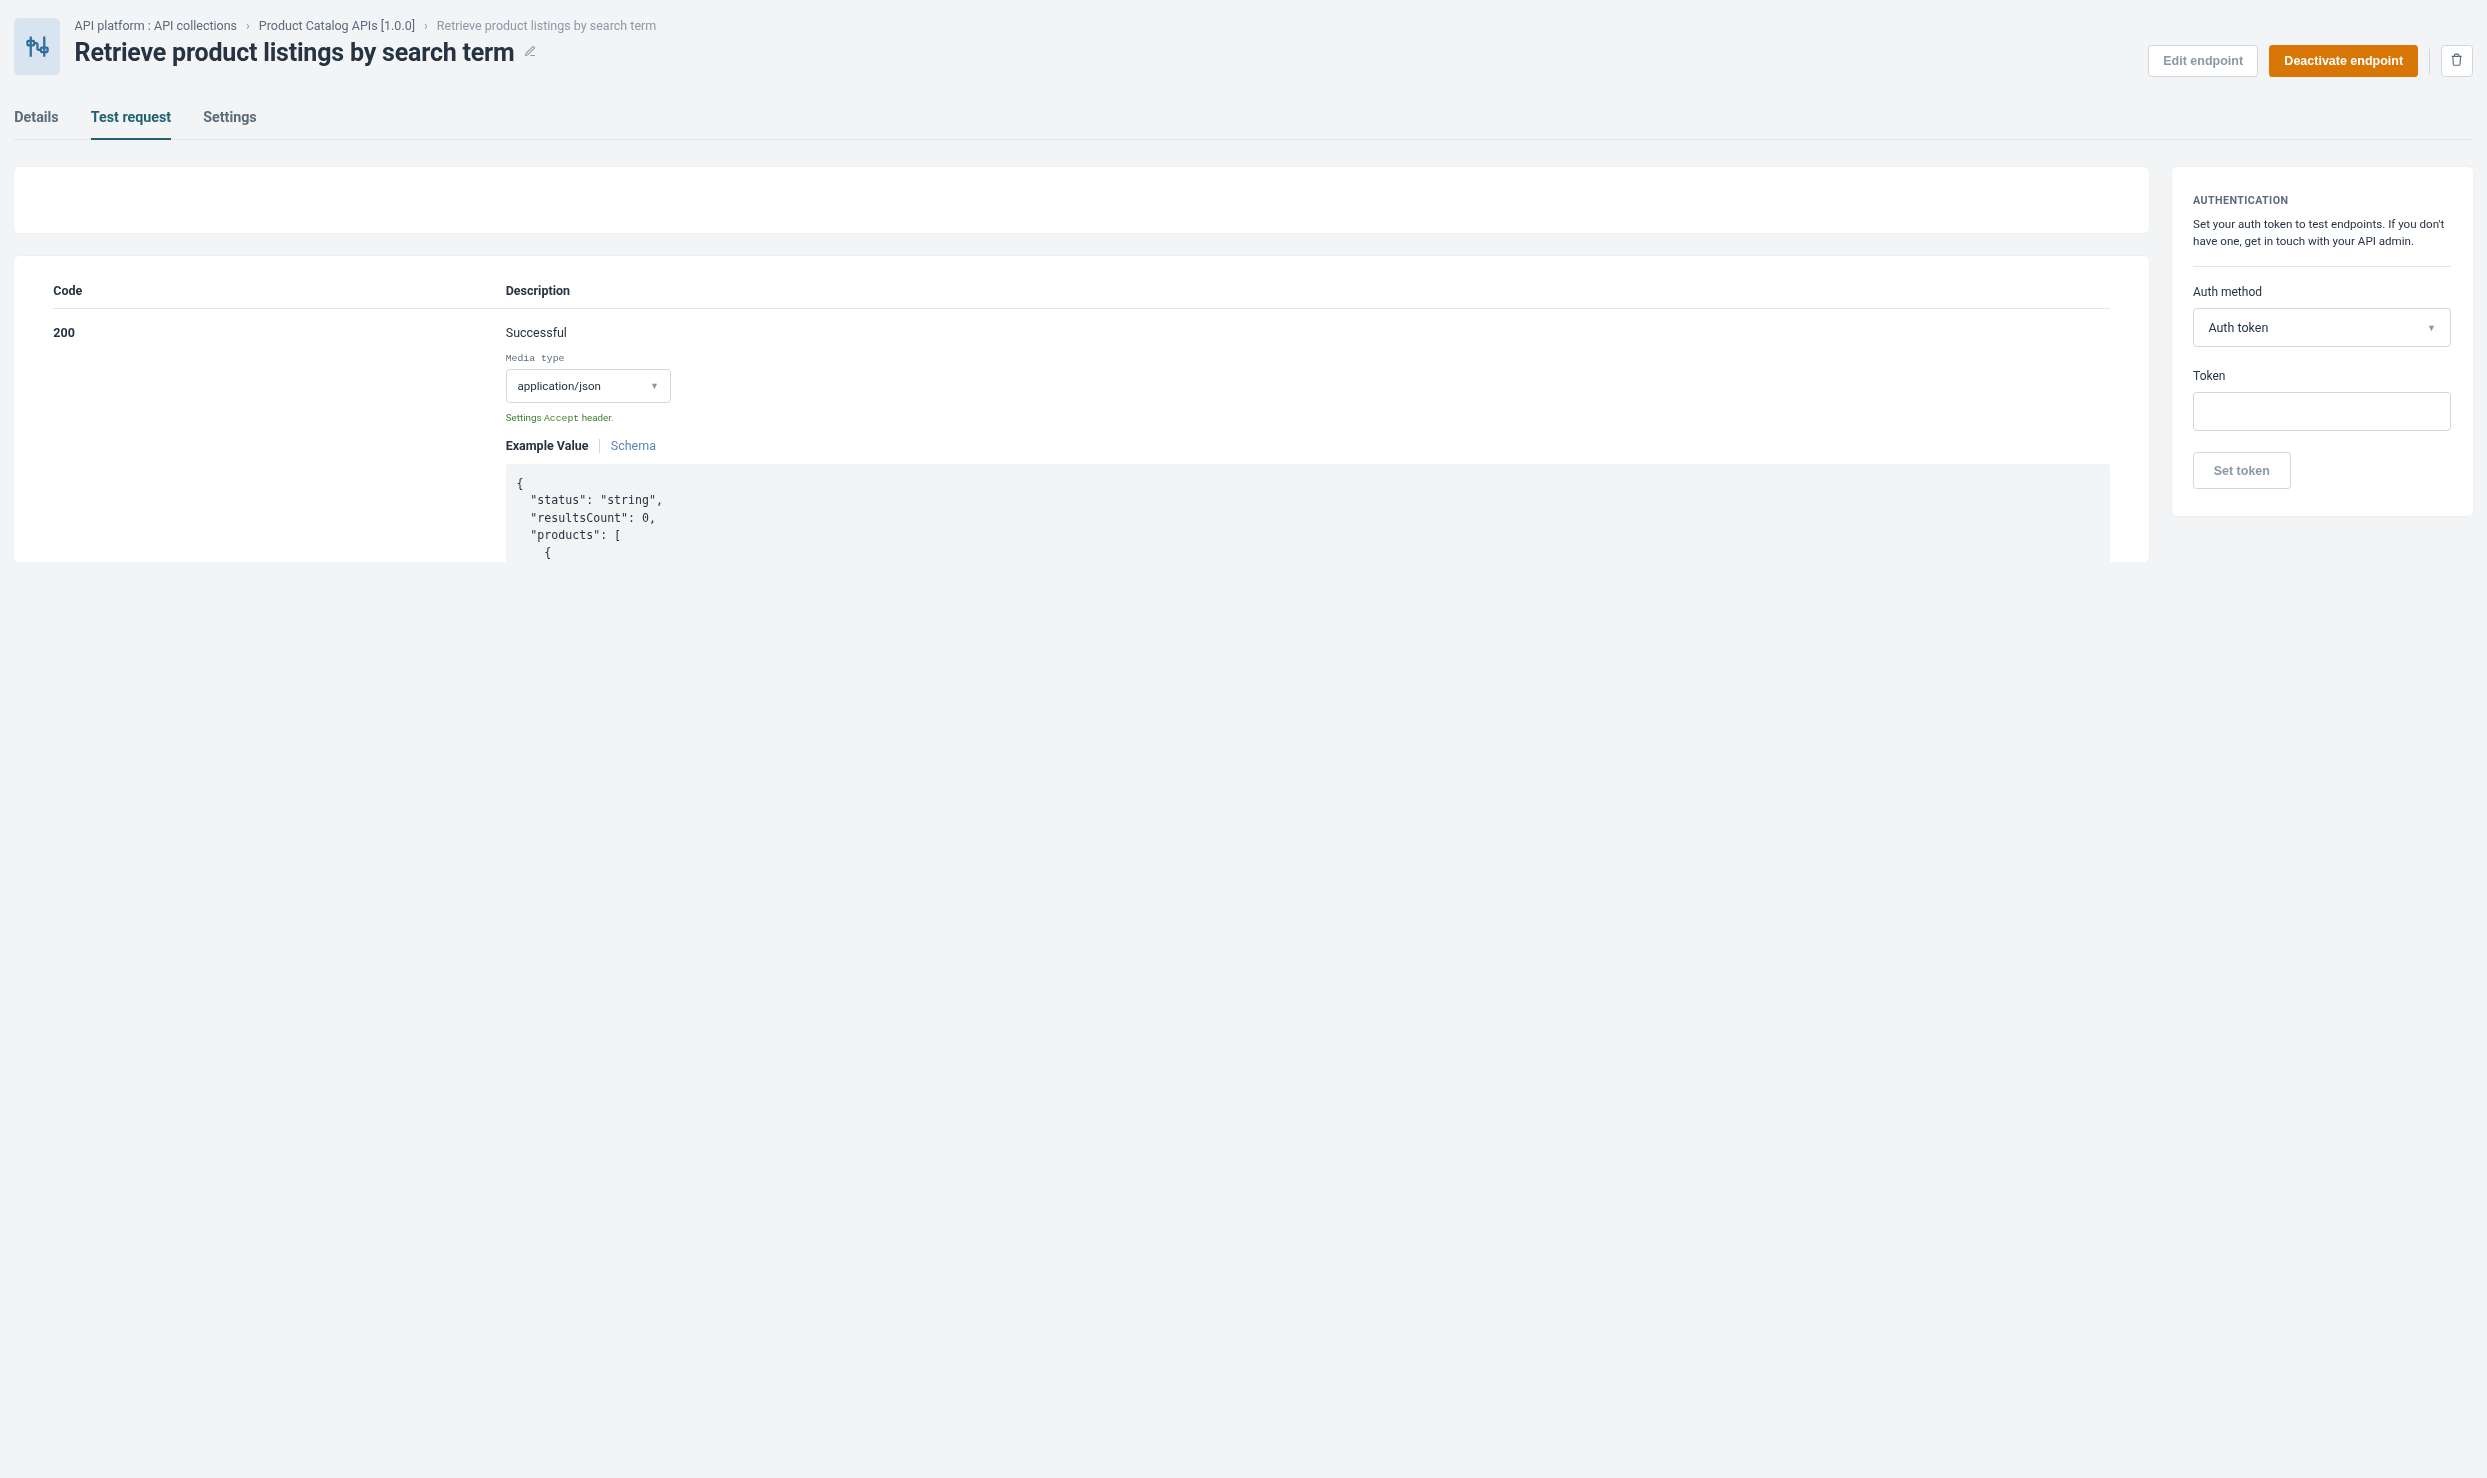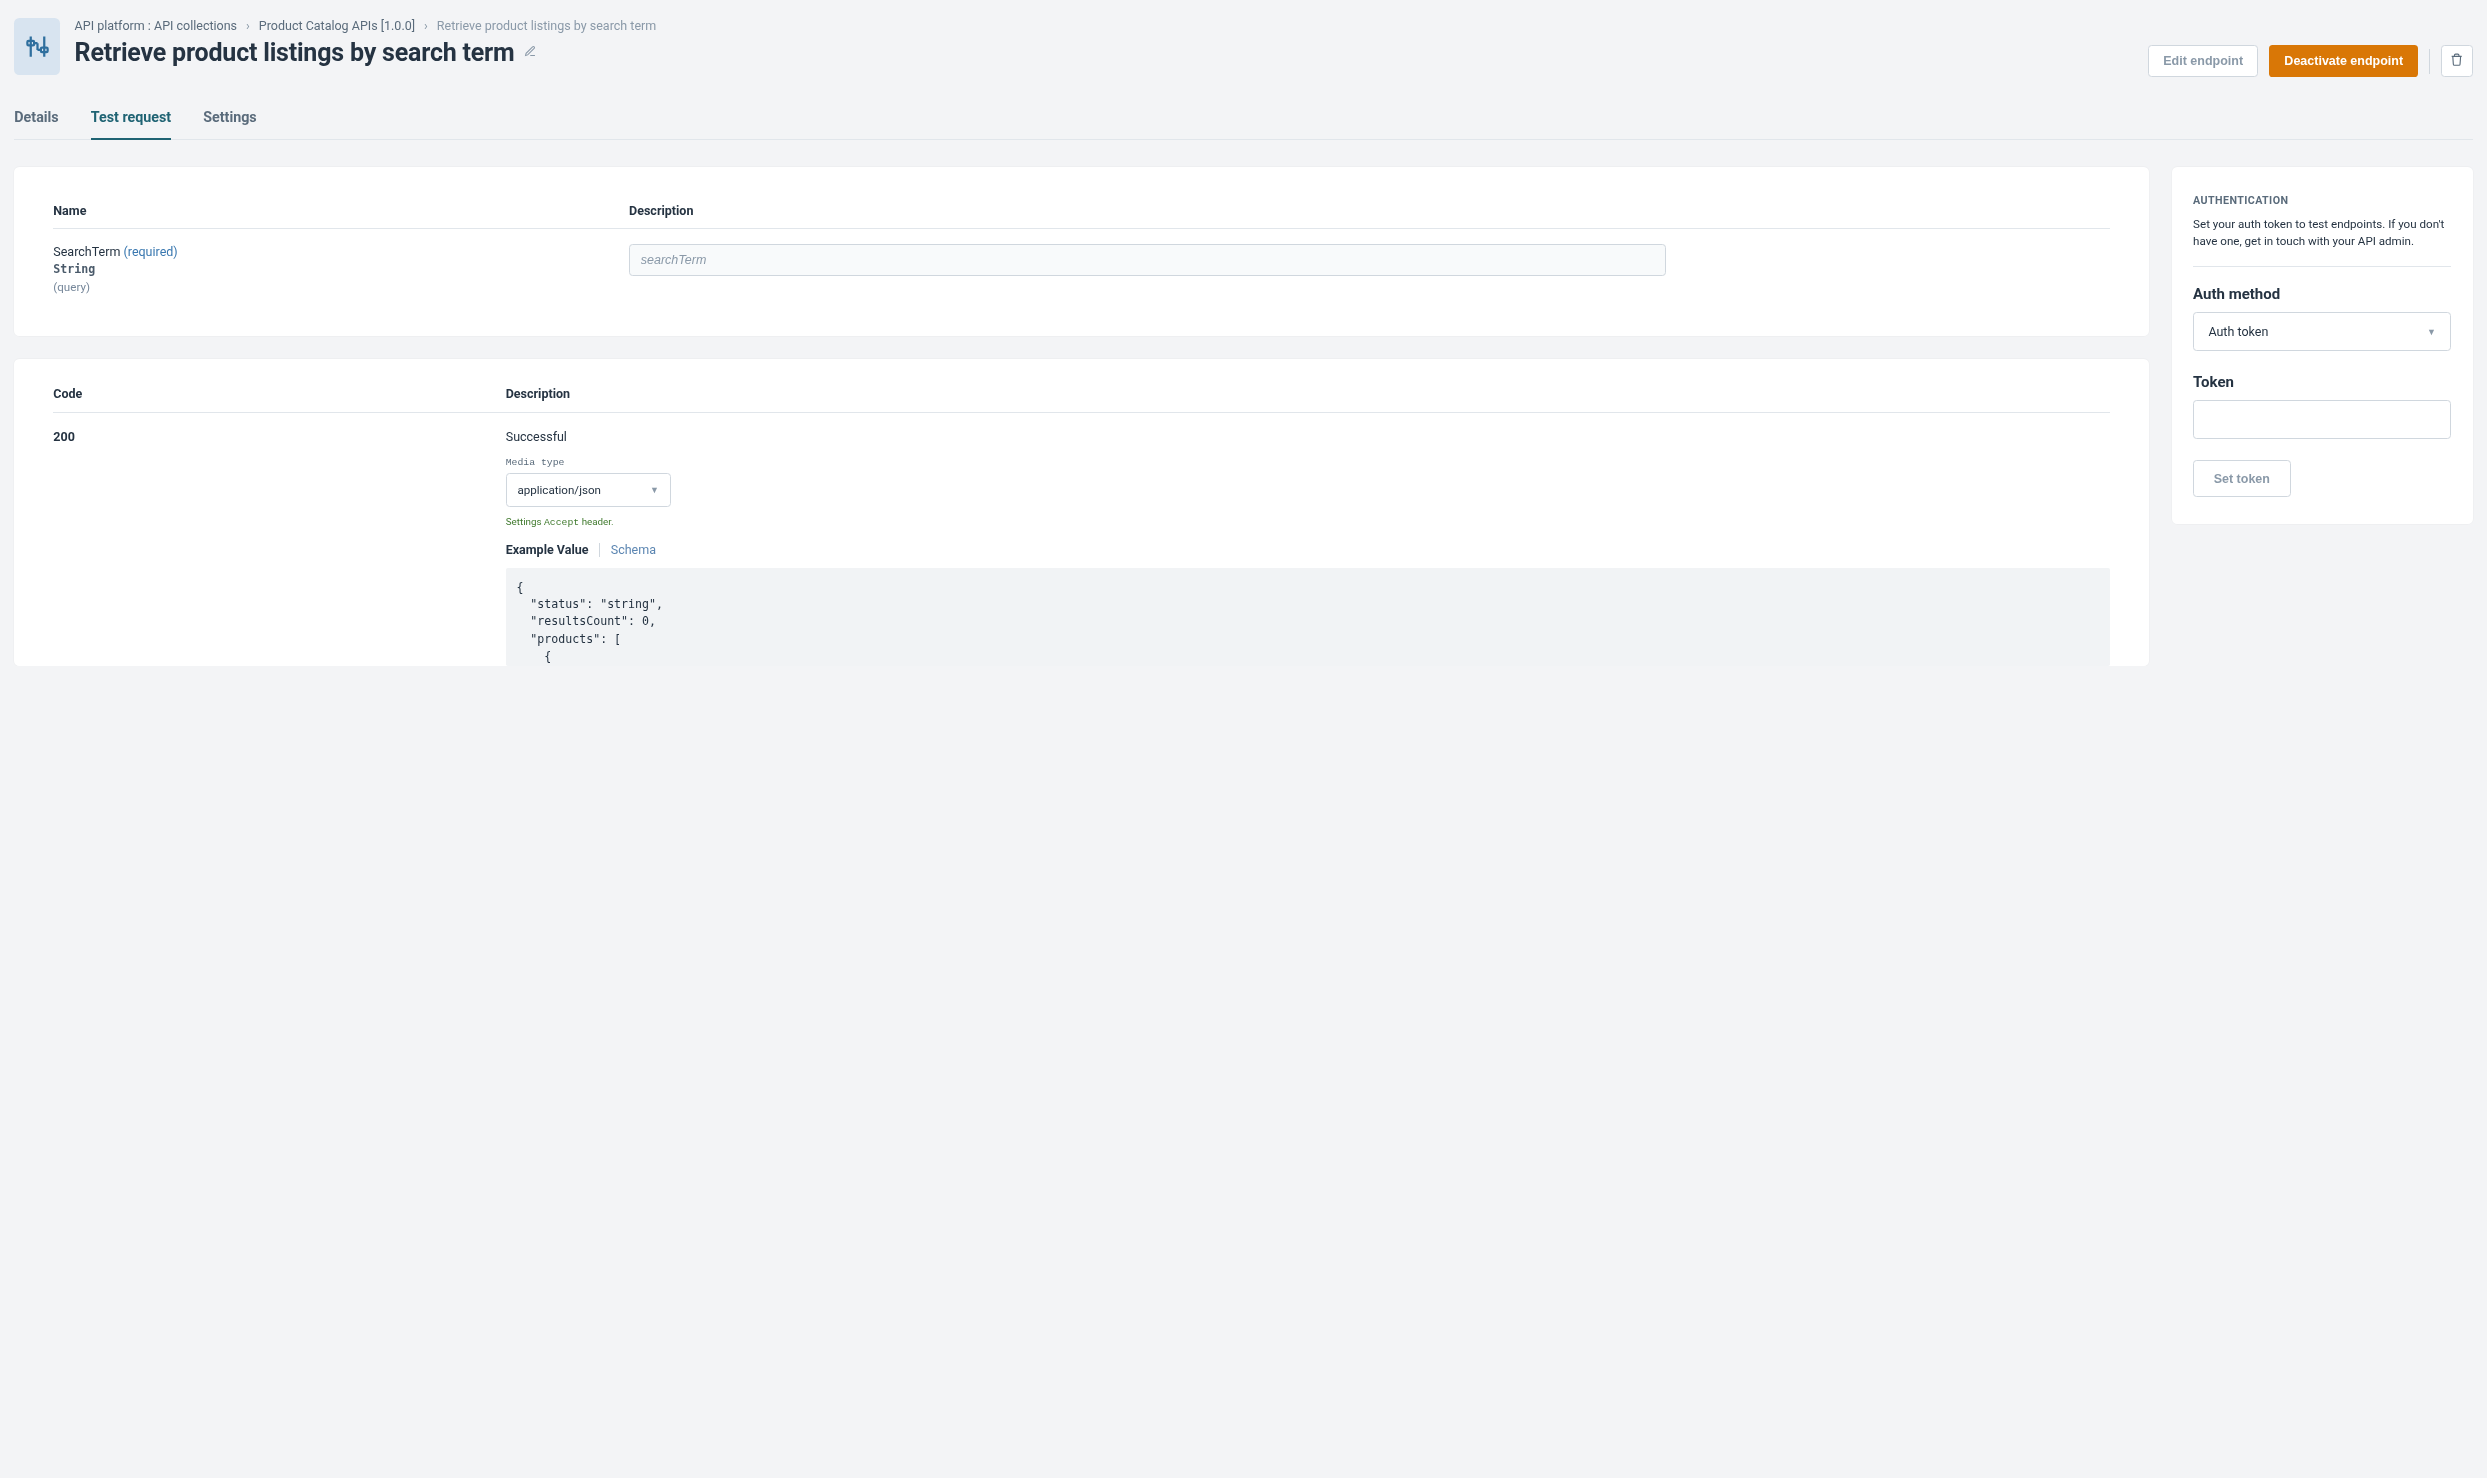--- a/index.html
+++ b/index.html
@@ -243,22 +243,22 @@
     }
     .side-desc {
       font-size: 11.6px;
       color: #253342;
       line-height: 1.5;
       padding-bottom: 16px;
       border-bottom: 0.9px solid #e1e6eb;
       margin-bottom: 18px;
     }
     .field-label {
-      font-size: 15px;
-      font-weight: 700;
+      font-size: 12px;
+      font-weight: 400;
       color: #253342;
       margin-bottom: 9px;
     }
     .side-select {
       width: 100%;
       height: 39px;
       border: 0.9px solid #d0d7de;
       border-radius: 3.6px;
       display: flex;
       align-items: center;
@@ -334,43 +334,20 @@
   <div class="tabs">
     <div class="tab">Details</div>
     <div class="tab active">Test request</div>
     <div class="tab">Settings</div>
   </div>
 
   <div class="content-row">
     <div class="main-col">
 
       <div class="card">
-        <table class="param-table">
-          <thead>
-            <tr>
-              <th class="param-name-col">Name</th>
-              <th>Description</th>
-            </tr>
-          </thead>
-          <tbody>
-            <tr>
-              <td>
-                <div>
-                  <span class="param-name">SearchTerm</span>
-                  <span class="param-req">(required)</span>
-                </div>
-                <div class="param-type">String</div>
-                <div class="param-loc">(query)</div>
-              </td>
-              <td>
-                <input class="text-input" type="text" placeholder="searchTerm" style="">
-              </td>
-            </tr>
-          </tbody>
-        </table>
       </div>
 
       <div class="card" style="padding-bottom:0; overflow:hidden;">
         <table class="resp-table">
           <thead>
             <tr>
               <th class="resp-code-col">Code</th>
               <th>Description</th>
             </tr>
           </thead>

